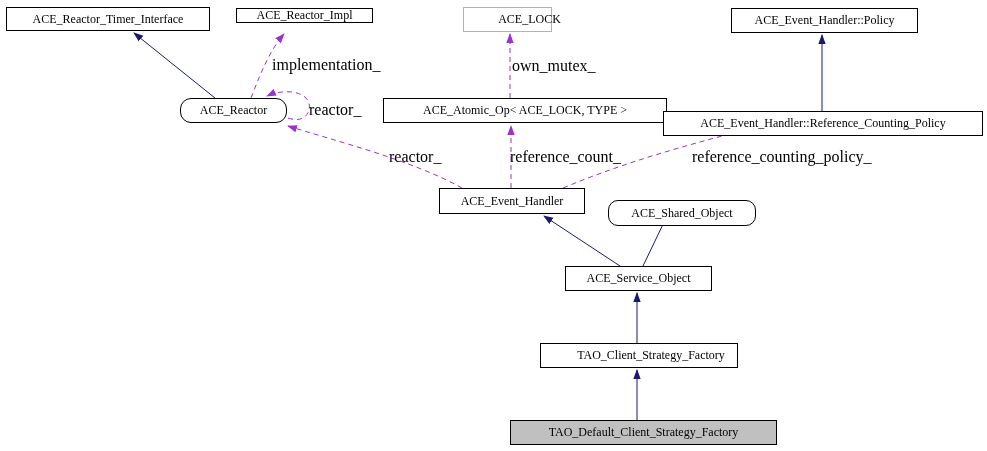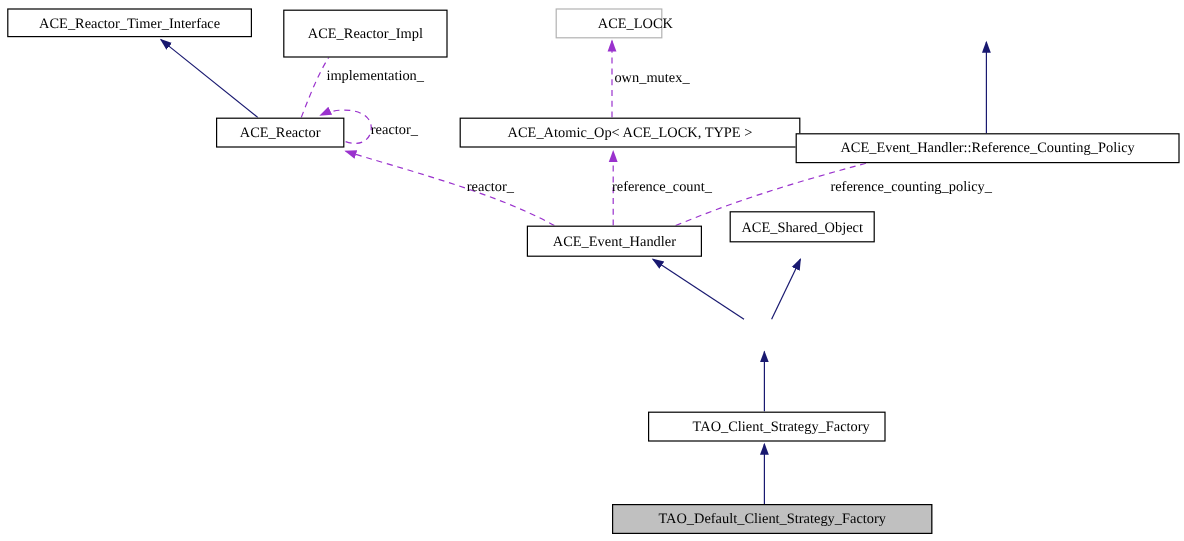--- a/index.html
+++ b/index.html
@@ -19,34 +19,34 @@
     color:#000000;
     font-size:12px;
     display:flex;align-items:center;justify-content:center;
     white-space:nowrap;
     cursor:pointer;
   }
   .node.template-node{border-color:#b2b2b2;padding-left:44px;}
   .node.highlighted{background:#c0c0c0;}
   .edge-label{
     position:absolute;
-    font-size:12px;
+    font-size:16px;
     color:#000000;
     white-space:nowrap;
   }
   
   #n-reactor-timer-interface{left:6px;top:7px;width:204px;height:24px;}
-  #n-reactor-impl{left:236px;top:8px;width:137px;height:40px;}
+  #n-reactor-impl{left:236px;top:8px;width:137px;height:15px;}
   #n-lock{left:463px;top:7px;width:89px;height:25px;}
   #n-event-handler-policy{left:731px;top:8px;width:187px;height:25px;}
-  #n-reactor{left:180px;top:98px;width:107px;height:25px;}
+  #n-reactor{left:180px;top:98px;width:107px;height:25px;border-radius:11px;}
   #n-atomic-op{left:383px;top:98px;width:284px;height:25px;}
   #n-ref-counting-policy{left:663px;top:98px;width:320px;height:25px;margin-top:13px;}
   #n-event-handler{left:439px;top:188px;width:146px;height:26px;}
-  #n-shared-object{left:608px;top:176px;width:121px;height:26px;}
+  #n-shared-object{left:608px;top:200px;width:148px;height:26px;border-radius:10px;}
   #n-service-object{left:565px;top:266px;width:147px;height:25px;}
   #n-client-strategy-factory{left:540px;top:343px;width:198px;height:25px;padding-left:24px;}
   #n-default-client-strategy-factory{left:510px;top:420px;width:267px;height:25px;}
   
   #l-implementation{left:272px;top:56px;}
   #l-own-mutex{left:512px;top:57px;}
   #l-reactor-self{left:309px;top:101px;}
   #l-reactor-eh{left:389px;top:148px;}
   #l-reference-count{left:510px;top:148px;}
   #l-reference-counting-policy{left:692px;top:148px;}
@@ -77,25 +77,27 @@
     <path d="M 510 98 L 510 34" stroke="#9a32cd" fill="none" stroke-width="1" stroke-dasharray="5,4" marker-end="url(#arrow-purple)"></path>
     <path d="M 511 188 L 511 126" stroke="#9a32cd" fill="none" stroke-width="1" stroke-dasharray="5,4" marker-end="url(#arrow-purple)"></path>
     <path d="M 563 188 C 635 158 700 142 763 125" stroke="#9a32cd" fill="none" stroke-width="1" stroke-dasharray="5,4" marker-end="url(#arrow-purple)"></path>
     <path d="M 462 188 C 412 160 332 140 288 126" stroke="#9a32cd" fill="none" stroke-width="1" stroke-dasharray="5,4" marker-end="url(#arrow-purple)"></path>
     <path d="M 288 118 C 308 125 314 106 306 98 C 298 90 280 90 267 96" stroke="#9a32cd" fill="none" stroke-width="1" stroke-dasharray="5,4" marker-end="url(#arrow-purple)"></path>
   </svg>
 
   <div class="node" id="n-reactor-timer-interface">ACE_Reactor_Timer_Interface</div>
   <div class="node" id="n-reactor-impl">ACE_Reactor_Impl</div>
   <div class="node template-node" id="n-lock">ACE_LOCK</div>
+  <div class="node" id="n-event-handler-policy">ACE_Event_Handler::Policy</div>
   <div class="node" id="n-reactor">ACE_Reactor</div>
   <div class="node" id="n-atomic-op">ACE_Atomic_Op&lt; ACE_LOCK, TYPE &gt;</div>
   <div class="node" id="n-ref-counting-policy">ACE_Event_Handler::Reference_Counting_Policy</div>
   <div class="node" id="n-event-handler">ACE_Event_Handler</div>
   <div class="node" id="n-shared-object">ACE_Shared_Object</div>
+  <div class="node" id="n-service-object">ACE_Service_Object</div>
   <div class="node" id="n-client-strategy-factory">TAO_Client_Strategy_Factory</div>
   <div class="node highlighted" id="n-default-client-strategy-factory">TAO_Default_Client_Strategy_Factory</div>
 
   <div class="edge-label" id="l-implementation">implementation_</div>
   <div class="edge-label" id="l-own-mutex">own_mutex_</div>
   <div class="edge-label" id="l-reactor-self">reactor_</div>
   <div class="edge-label" id="l-reactor-eh">reactor_</div>
   <div class="edge-label" id="l-reference-count">reference_count_</div>
   <div class="edge-label" id="l-reference-counting-policy">reference_counting_policy_</div>
 

